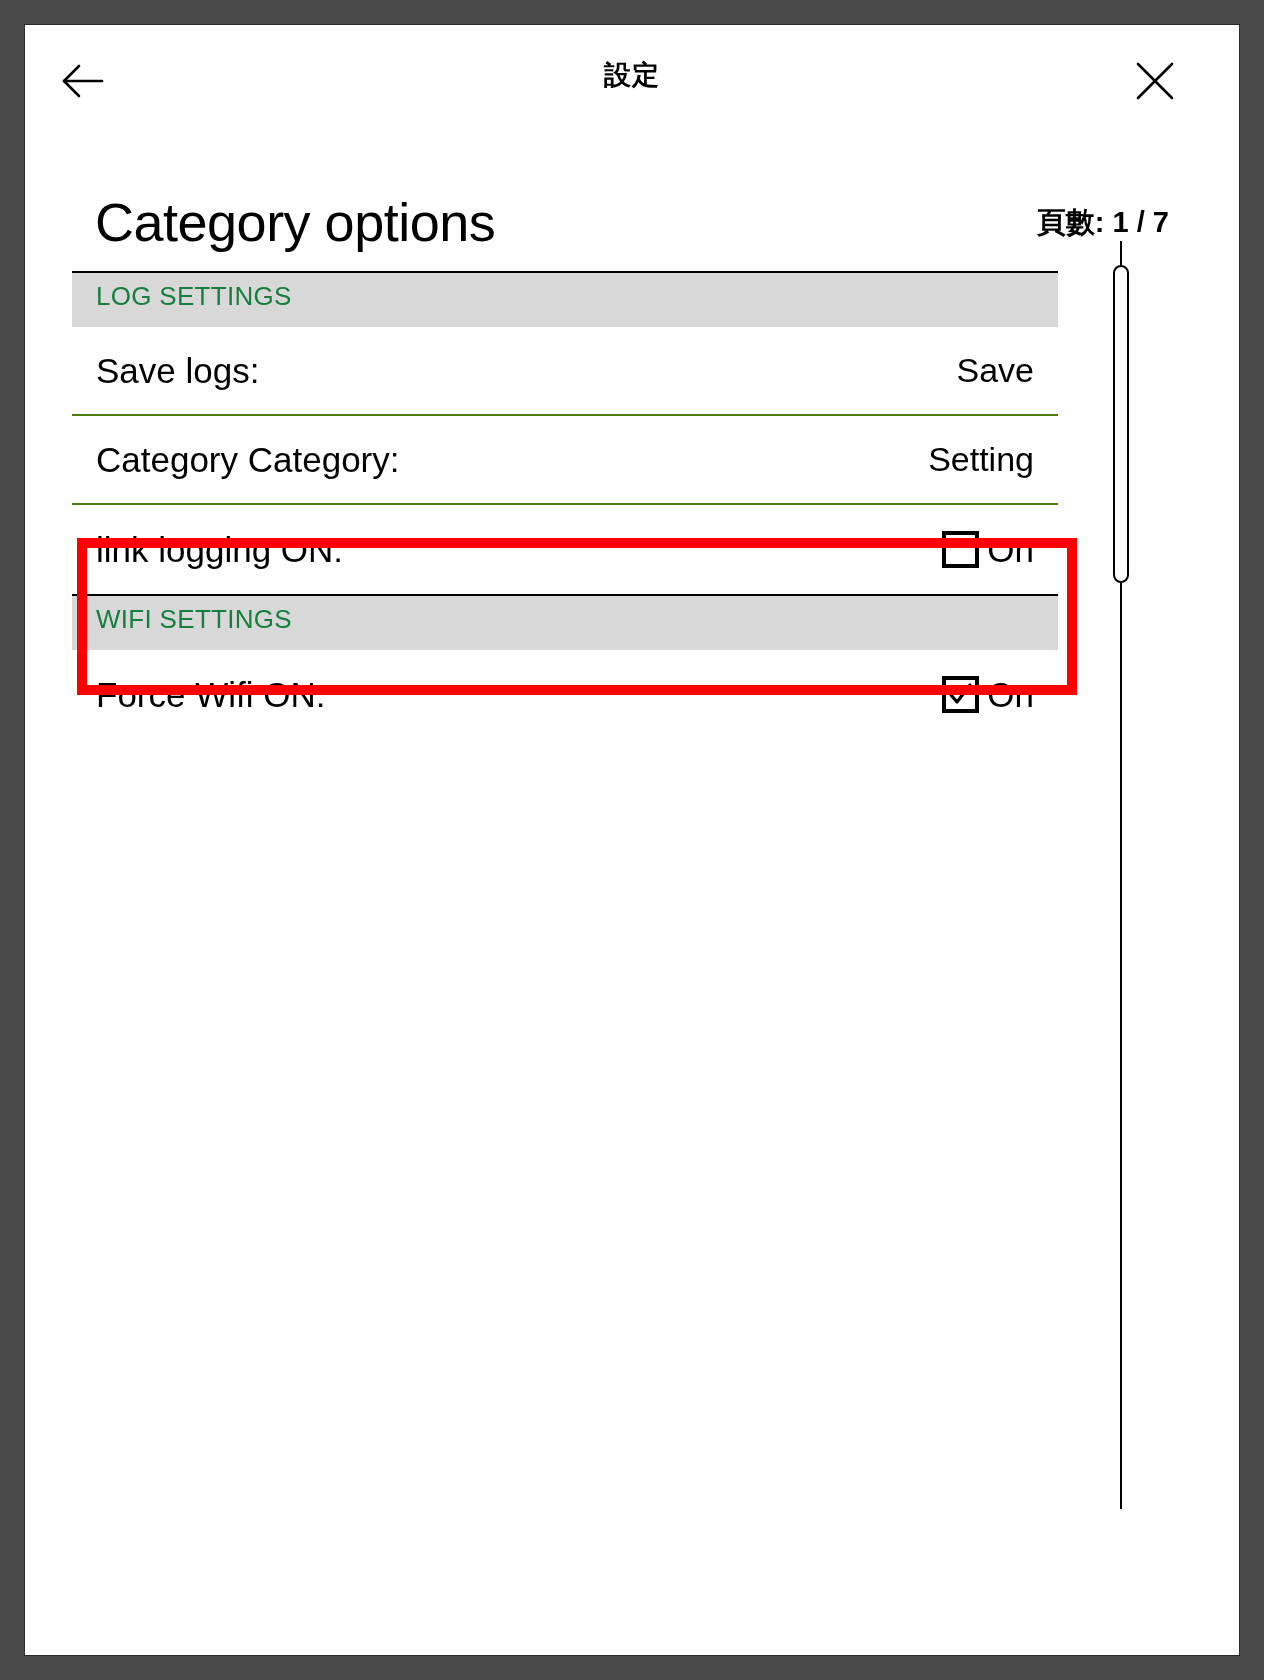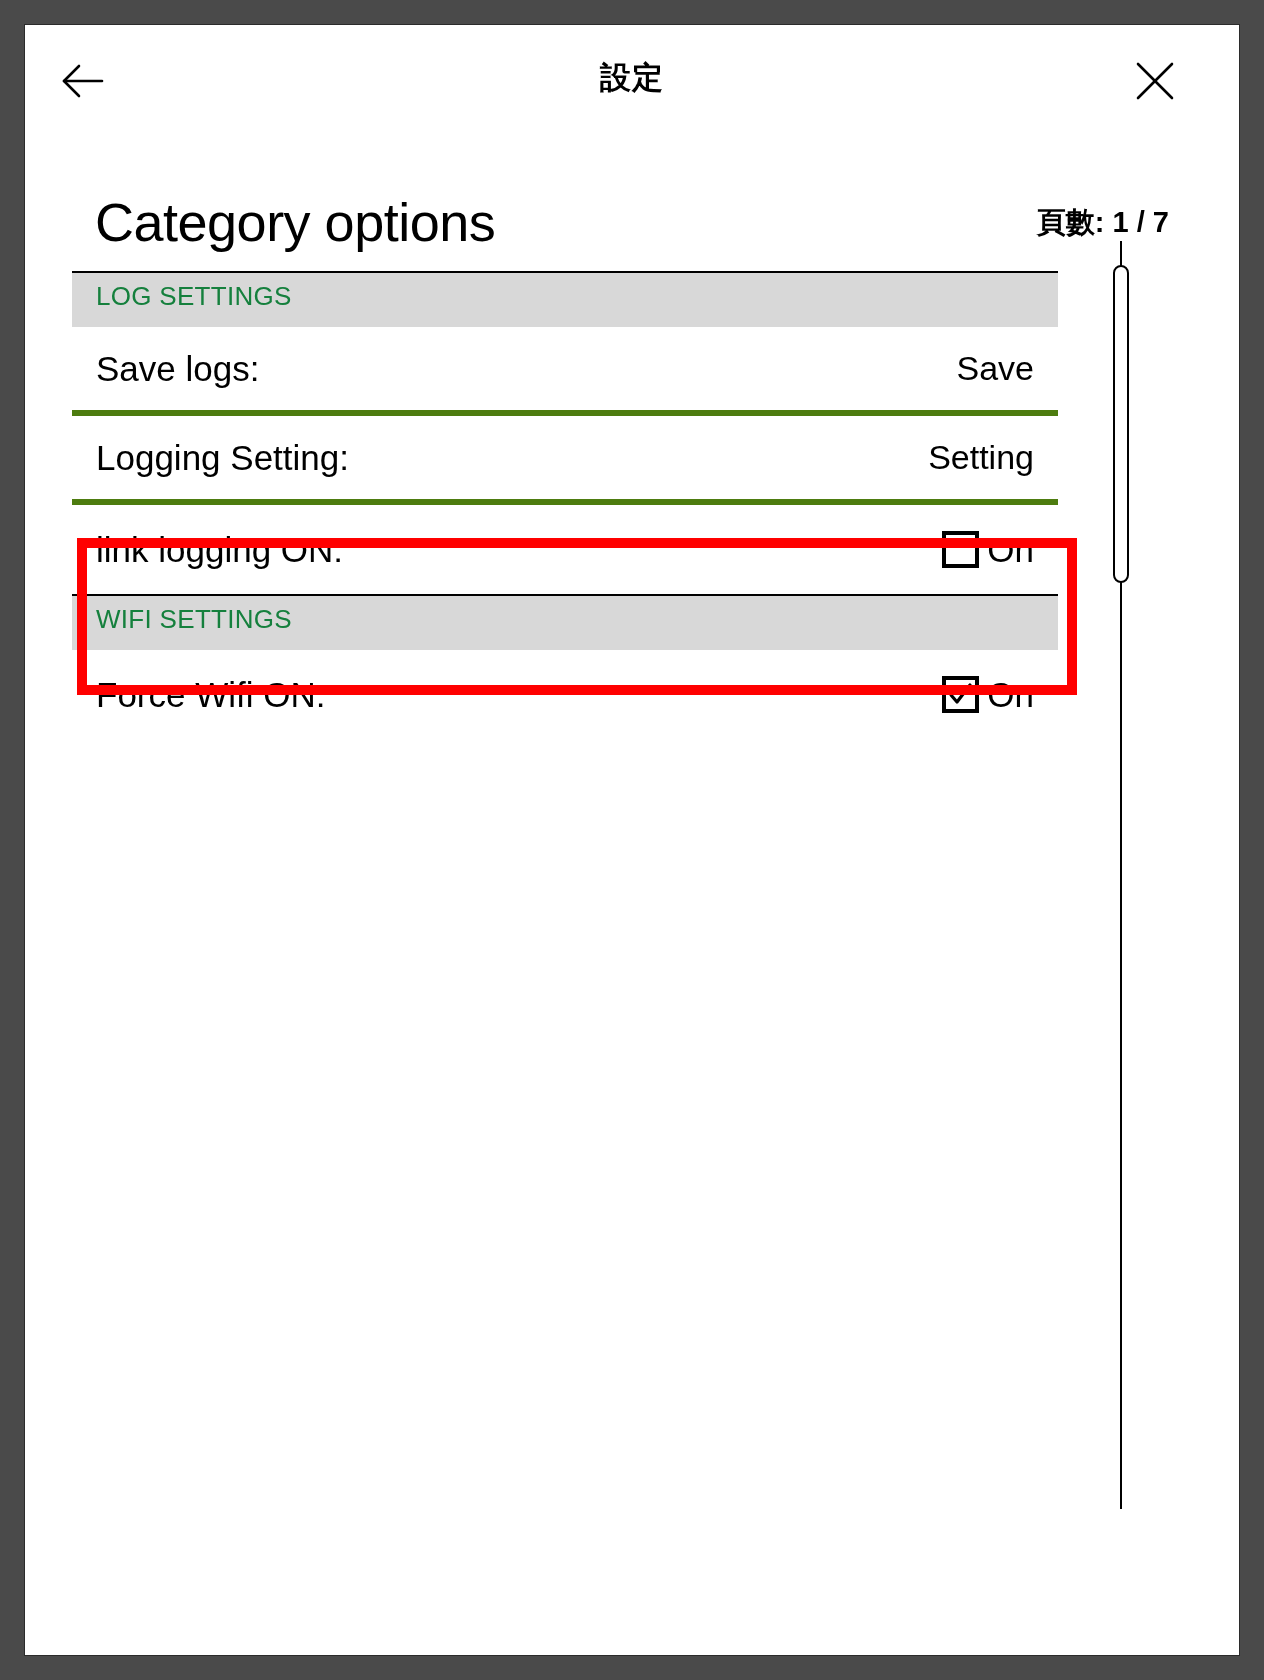--- a/index.html
+++ b/index.html
@@ -53,21 +53,21 @@
     align-items: center;
     justify-content: center;
     cursor: pointer;
   }
   #title-bar-title {
     position: absolute;
     left: 0;
     right: 0;
     top: 32px;
     text-align: center;
-    font-size: 31px;
+    font-size: 27px;
     font-weight: 700;
     color: #000000;
     letter-spacing: 1px;
   }
 
   
   #page-heading-row {
     position: relative;
     margin: 38px 70px 0 70px;
     height: 82px;
@@ -107,21 +107,21 @@
     height: 56px;
     letter-spacing: 0.3px;
   }
   .setting-row {
     display: flex;
     align-items: center;
     justify-content: space-between;
     height: 89px;
     padding: 0 0 0 24px;
     box-sizing: border-box;
-    border-bottom: 6px solid #4d7c0f;
+    border-bottom: 2px solid #4d7c0f;
   }
   .setting-row.no-rule {
     border-bottom: none;
   }
   .setting-label {
     font-size: 35px;
     font-weight: 400;
     color: #000000;
   }
   .setting-value {
@@ -224,21 +224,21 @@
   <div id="settings-list">
 
     <div class="section-header">LOG SETTINGS</div>
 
     <div class="setting-row">
       <span class="setting-label">Save logs:</span>
       <span class="setting-value">Save</span>
     </div>
 
     <div class="setting-row">
-      <span class="setting-label">Logging Setting:</span>
+      <span class="setting-label">Category Category:</span>
       <span class="setting-value">Setting</span>
     </div>
 
     <div class="setting-row no-rule">
       <span class="setting-label">link logging ON:</span>
       <span class="setting-control">
         <span class="checkbox"></span>
         <span class="checkbox-label">On</span>
       </span>
     </div>

